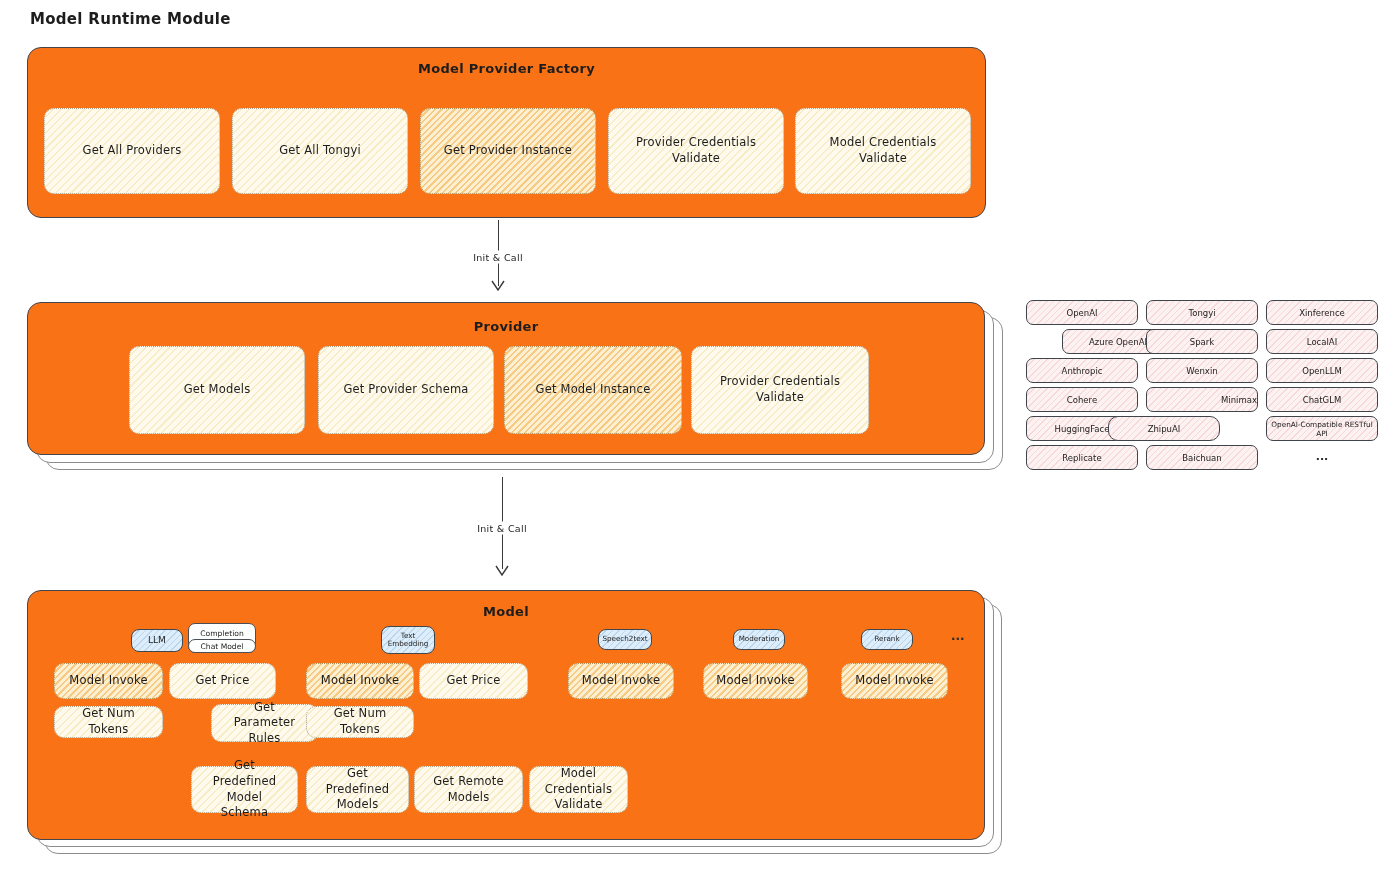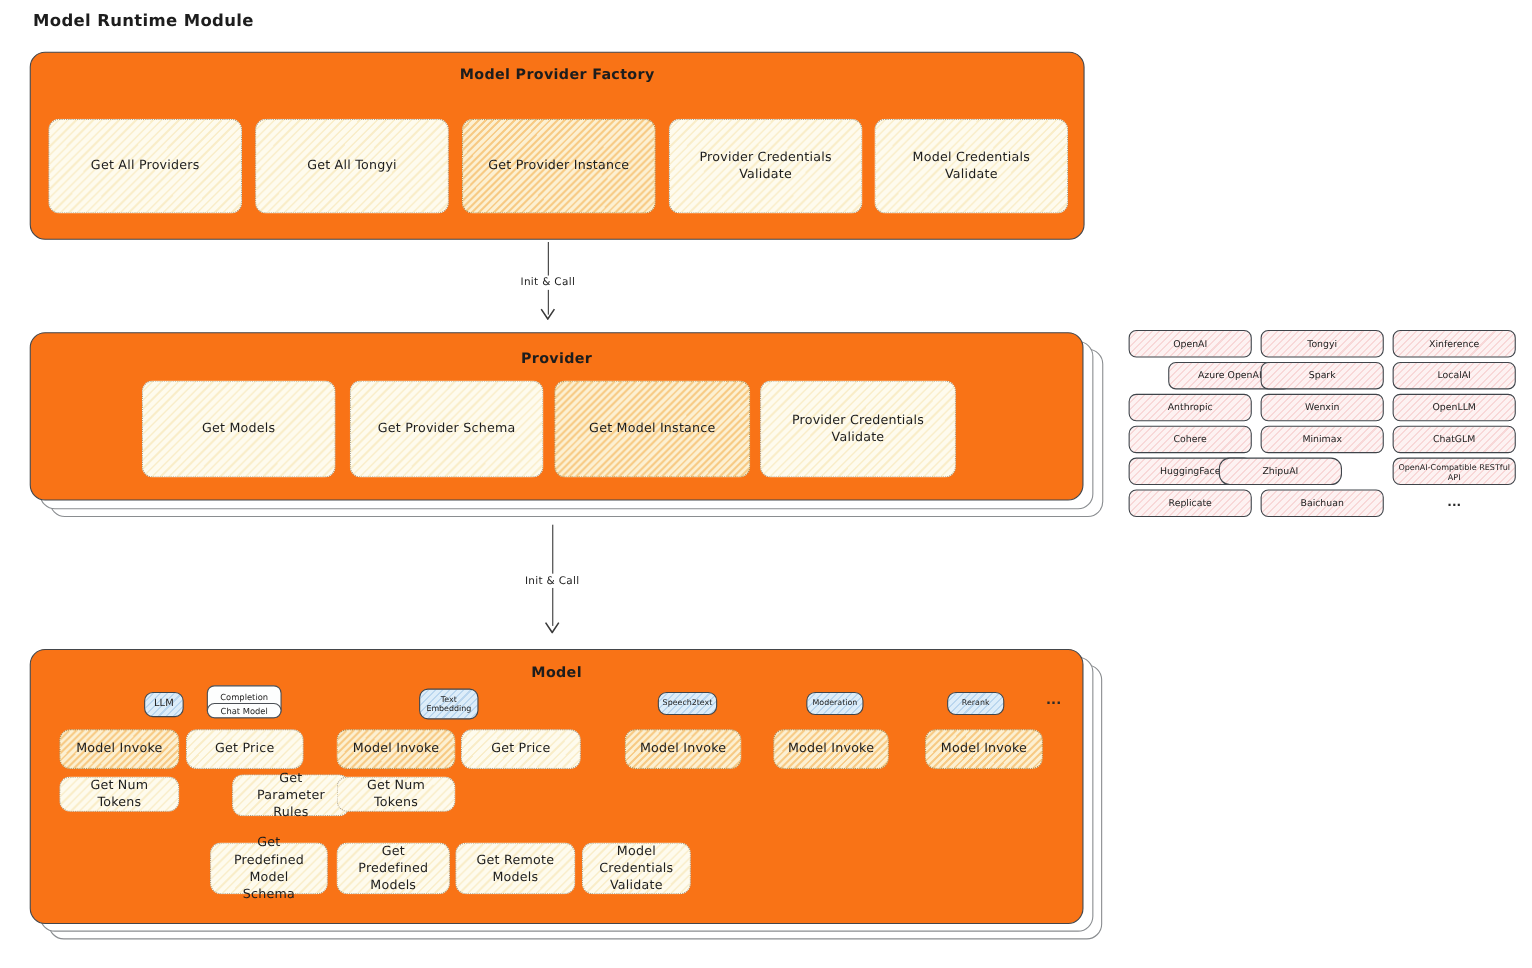--- a/index.html
+++ b/index.html
@@ -122,21 +122,21 @@
 
     <div class="pink-pill" style="left:1146px;top:300px;">
         <span>Tongyi</span>
       </div>
     <div class="pink-pill" style="left:1146px;top:329px;">
         <span>Spark</span>
       </div>
     <div class="pink-pill" style="left:1146px;top:358px;">
         <span>Wenxin</span>
       </div>
-    <div class="pink-pill" style="left:1146px;top:387px;">
+    <div class="pink-pill" style="left:1146px;top:387px;justify-content:flex-end;">
         <span>Minimax</span>
       </div>
     <div class="pink-pill" style="left:1108px;top:416px;border-radius:10px;">
         <span>ZhipuAI</span>
       </div>
     <div class="pink-pill" style="left:1146px;top:445px;">
         <span>Baichuan</span>
       </div>
 
     <div class="pink-pill" style="left:1266px;top:300px;">
@@ -163,21 +163,21 @@
       <polyline points="1,1 7,10 13,1" fill="none" stroke="#3a3a3a" stroke-width="1.4"></polyline>
     </svg>
     <span class="arrow-label" style="top:51px;">Init &amp; Call</span>
   </div>
 
   <div class="stack-layer" style="left:44px;top:604px;width:958px;height:250px;"></div>
   <div class="stack-layer" style="left:36px;top:597px;width:958px;height:250px;"></div>
   <section class="big-box" style="left:27px;top:590px;width:958px;height:250px;">
     <div class="box-title" style="top:13px;">Model</div>
 
-    <div class="blue-pill" style="left:103px;top:38px;width:36px;height:23px;font-size:9px;">
+    <div class="blue-pill" style="left:103px;top:38px;width:52px;height:23px;font-size:9px;">
         <span>LLM</span>
       </div>
     <div class="white-pill" style="left:160px;top:32px;width:68px;height:30px;">
         <span>Completion Model</span>
       </div>
     <div class="white-pill" style="left:160px;top:48px;width:68px;height:14px;">
         <span>Chat Model</span>
       </div>
     <div class="blue-pill" style="left:353px;top:35px;width:54px;height:28px;font-size:7.2px;padding:0 6px;">
         <span>Text Embedding</span>

